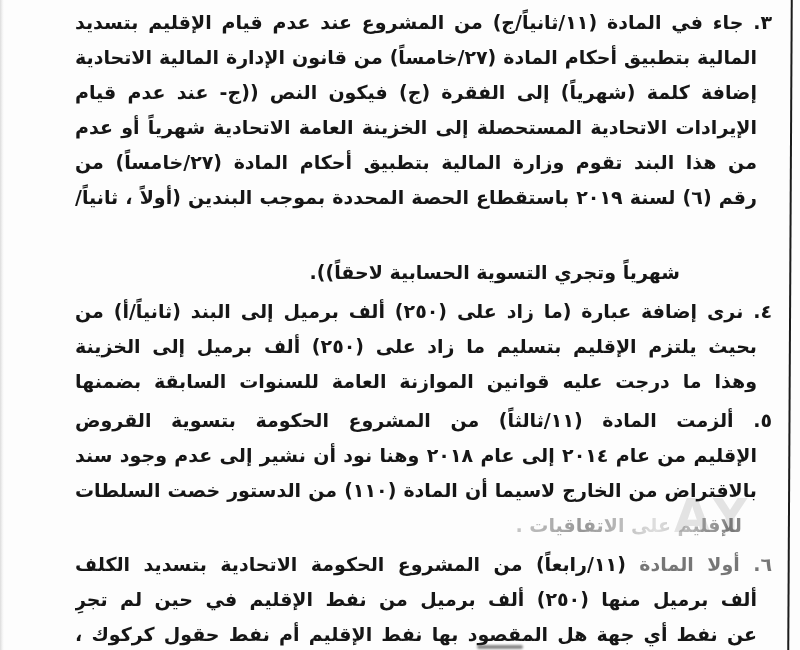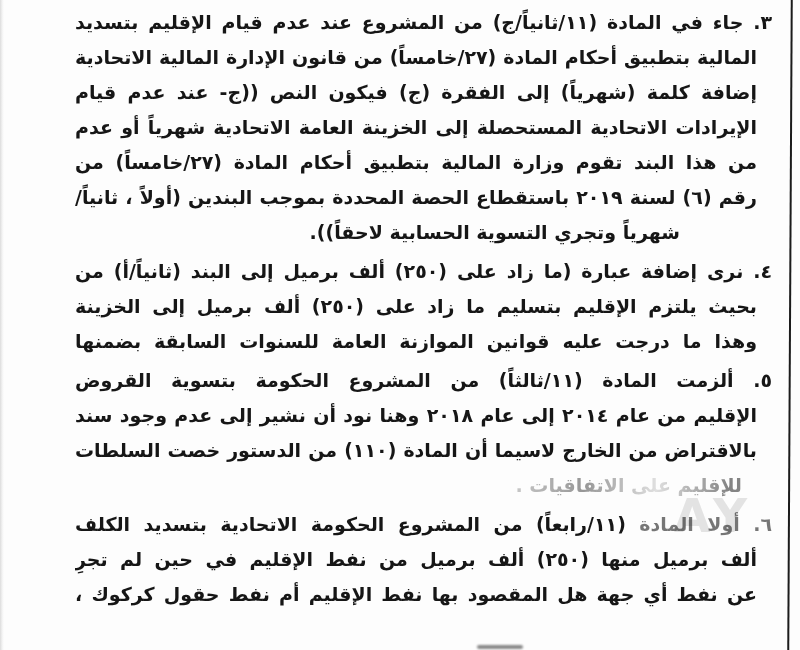--- a/index.html
+++ b/index.html
@@ -99,21 +99,21 @@
 
   <div class="text-block">
 
     <div class="item">
       <div class="line first"><span class="num">٣.</span> <span>جاء في المادة (١١/ثانياً/ج) من المشروع عند عدم قيام الإقليم بتسديد الإيرادات ..... تقوم وزارة</span></div>
       <div class="line">المالية بتطبيق أحكام المادة (٢٧/خامساً) من قانون الإدارة المالية الاتحادية المشار إليه آنفاً ونرى</div>
       <div class="line">إضافة كلمة (شهرياً) إلى الفقرة (ج) فيكون النص ((ج- عند عدم قيام إقليم كوردستان بتسديد</div>
       <div class="line">الإيرادات الاتحادية المستحصلة إلى الخزينة العامة الاتحادية شهرياً أو عدم تنفيذها لحكم الفقرة (أ)</div>
       <div class="line">من هذا البند تقوم وزارة المالية بتطبيق أحكام المادة (٢٧/خامساً) من قانون الإدارة المالية الاتحادية</div>
       <div class="line">رقم (٦) لسنة ٢٠١٩ باستقطاع الحصة المحددة بموجب البندين (أولاً ، ثانياً/أ) من هذه المادة</div>
-      <div class="line end" style="padding-right:77px;">شهرياً وتجري التسوية الحسابية لاحقاً)).</div>
+      <div class="line end" style="padding-right:77px;margin-top:40px;">شهرياً وتجري التسوية الحسابية لاحقاً)).</div>
     </div>
 
     <div class="item">
       <div class="line first"><span class="num">٤.</span> <span>نرى إضافة عبارة (ما زاد على (٢٥٠) ألف برميل إلى البند (ثانياً/أ) من المادة (١١) من المشروع ،</span></div>
       <div class="line">بحيث يلتزم الإقليم بتسليم ما زاد على (٢٥٠) ألف برميل إلى الخزينة العامة للدولة</div>
       <div class="line">وهذا ما درجت عليه قوانين الموازنة العامة للسنوات السابقة بضمنها مشروع قانون الموازنة العامة لعام</div>
     </div>
 
     <div class="item">
       <div class="line first"><span class="num">٥.</span> <span>ألزمت المادة (١١/ثالثاً) من المشروع الحكومة بتسوية القروض والالتزامات المالية المترتبة على</span></div>

